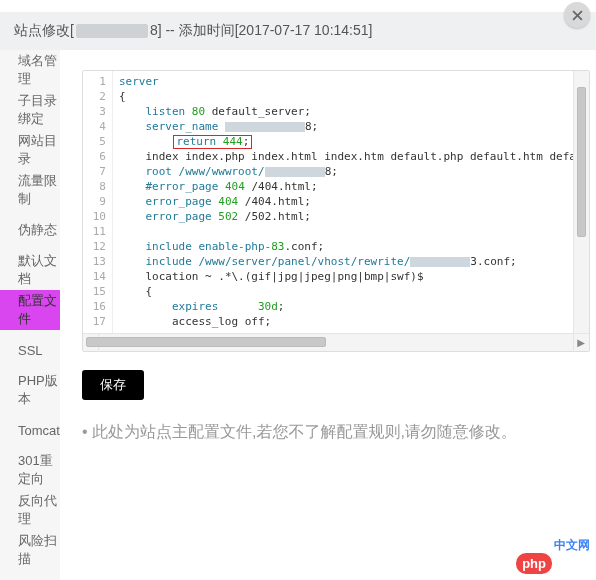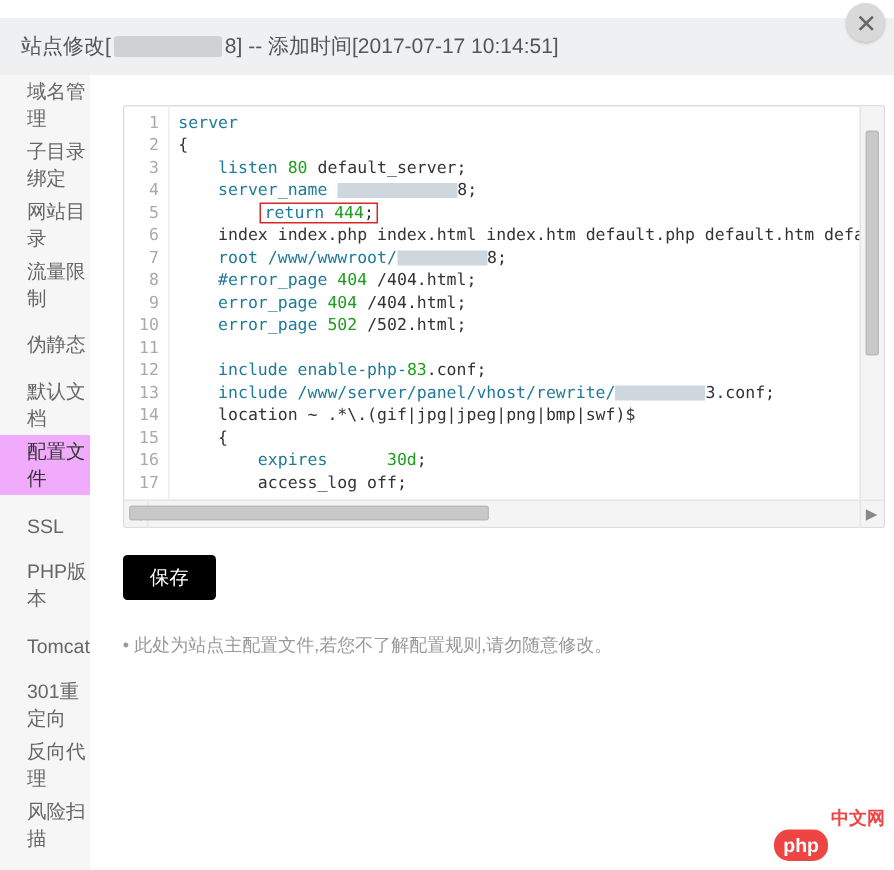--- a/index.html
+++ b/index.html
@@ -4,43 +4,43 @@
   <style>
     * { margin: 0; padding: 0; box-sizing: border-box; }
     body { font-family: "Microsoft YaHei", Arial, sans-serif; background: #fff; width: 596px; height: 580px; overflow: hidden; position: relative; }
     .header { background: #eef0f2; padding: 10px 14px; color: #555; font-size: 14px; display: flex; align-items: center; margin-top: 12px; }
     .header .redacted { display: inline-block; width: 72px; height: 14px; background: #cfd2d5; margin: 0 2px; vertical-align: middle; border-radius: 2px; }
     .close-btn { position: absolute; top: 2px; right: 6px; width: 26px; height: 26px; background: #d9d9d9; border-radius: 50%; display:flex; align-items:center; justify-content:center; box-shadow: 0 1px 2px rgba(0,0,0,.2); cursor:pointer; }
     .close-btn svg { width: 11px; height: 11px; }
     .container { display: flex; height: calc(100% - 40px); }
     .sidebar { width: 94px; background: #f6f6f6; }
     .sidebar-item { height: 40px; display: flex; align-items: center; padding-left: 18px; font-size: 13px; color: #666; cursor: pointer; }
-    .sidebar-item.active { background: #f0abfc; color: #333; align-items: center; }
+    .sidebar-item.active { background: #d946ef; color: #333; align-items: center; }
     .main { flex: 1; padding: 20px 18px 0 22px; position: relative; }
     .editor-shell { border: 1px solid #ddd; border-radius: 2px; height: 282px; position: relative; }
     .editor-inner { height: 262px; display: flex; font-family: Menlo, Consolas, monospace; font-size: 11px; overflow: hidden; }
     .gutter { width: 30px; background: #fff; border-right: 1px solid #eee; text-align: right; color: #aaa; padding-top: 3px; padding-right: 6px; line-height: 15px; }
     .code { flex: 1; padding: 3px 6px; line-height: 15px; white-space: pre; color: #333; overflow: hidden; }
     .kw { color: #1f7a99; }
     .num { color: #1f9e1f; }
     .hl { border: 1.5px solid #d62828; padding: 0 2px; display: inline-block; line-height: 12px; margin-left: 28px; }
     .redact { display:inline-block; background:#cfd7de; height:10px; vertical-align:middle; }
     .scroll-x { height: 18px; background: #f4f4f4; border-top: 1px solid #e5e5e5; position: relative; display:flex; align-items:center;}
     .scroll-thumb { position: absolute; left: 3px; width: 240px; height: 10px; background: #c8c8c8; border: 1px solid #bbb; border-radius: 2px; top: 3px; }
     .scroll-arrow { width: 16px; height: 18px; display:flex; align-items:center; justify-content:center; color:#888; font-size:10px; position:absolute; }
     .scroll-arrow.left{left:0; border-right:1px solid #e5e5e5;}
     .scroll-arrow.right{right:0; border-left:1px solid #e5e5e5;}
     .scroll-y { position:absolute; right:0; top:0; width:16px; height:262px; background:#f4f4f4; border-left:1px solid #e5e5e5;}
     .scroll-y-thumb{ position:absolute; top:16px; left:3px; width:9px; height:150px; background:#c8c8c8; border:1px solid #bbb; border-radius:2px;}
     .save-btn { margin-top: 18px; background: #000000; color: #fff; border: none; padding: 6px 18px; font-size: 13px; border-radius: 3px; cursor: pointer; }
-    .hint { margin-top: 22px; color: #999; font-size: 12px; }
+    .hint { margin-top: 22px; color: #999; font-size: 16px; }
     .hint::before { content: "• "; }
     .watermark { position: absolute; bottom: 6px; right: 6px; display:flex; align-items:center; gap:2px; }
     .wm-pill { background:#ef4444; color:#fff; font-weight:bold; font-size:13px; padding:3px 6px; border-radius:10px;margin-top:37px; }
-    .wm-text { color:#ef4444; font-size:12px; font-weight:bold; }
+    .wm-text { color:#3b82f6; font-size:12px; font-weight:bold; }
   </style>
 </head>
 <body>
 
 <div class="header">
   <span>站点修改[</span>
   <span class="redacted"></span>
   <span>8] -- 添加时间[2017-07-17 10:14:51]</span>
 </div>
 <div class="close-btn">

